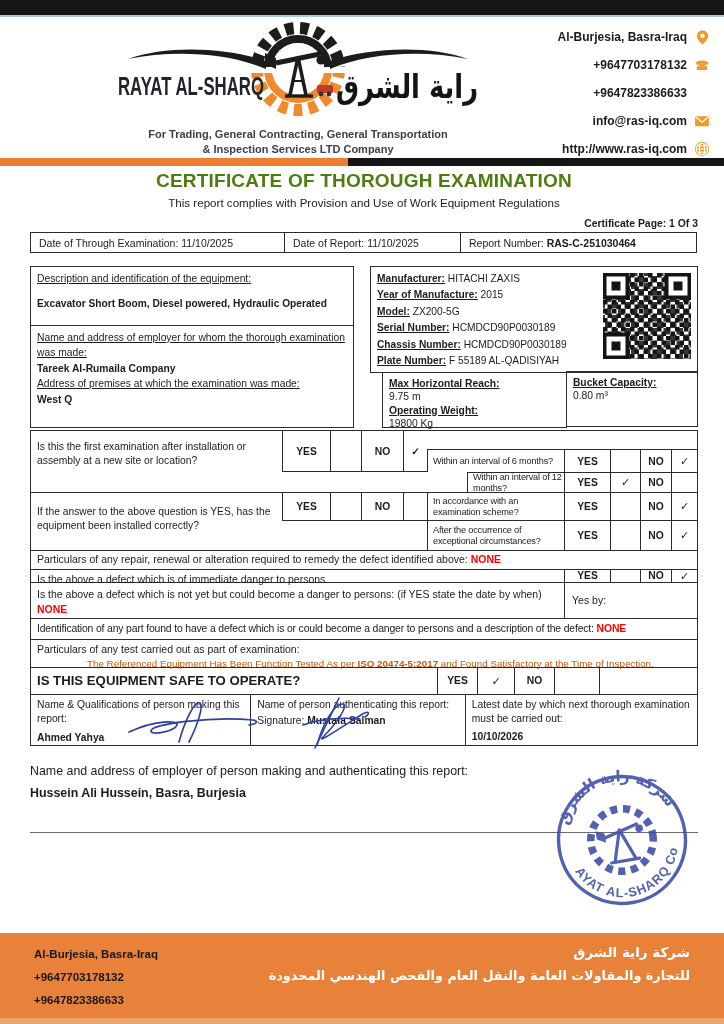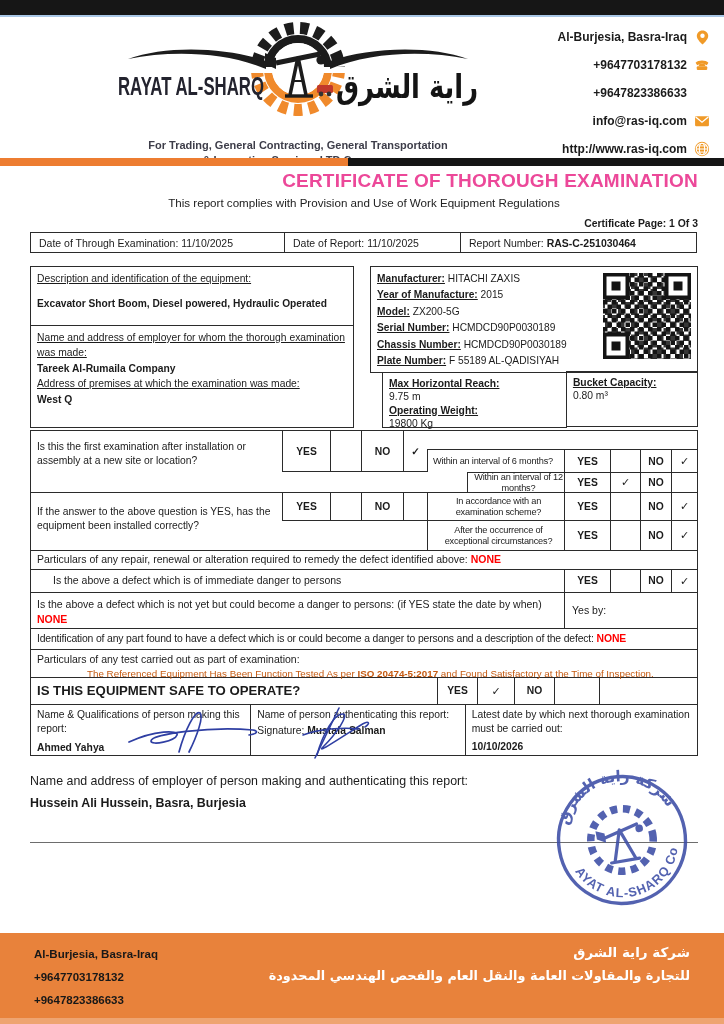--- a/index.html
+++ b/index.html
@@ -4,32 +4,32 @@
 <style>
   html,body{margin:0;padding:0;background:#888;}
   .page{position:relative;width:724px;height:1024px;background:#fff;margin:0 auto;overflow:hidden;
         font-family:"Liberation Sans",sans-serif;color:#1b1b1b;}
   .ar{font-family:"DejaVu Sans",sans-serif;}
   
   .topbar{position:absolute;left:0;top:0;width:724px;height:15px;background:#161616;border-bottom:2px solid #a9c7e6;}
   
   .header{position:absolute;left:0;top:17px;width:724px;height:141px;background:#fff;}
   .logo-block{position:absolute;left:108px;top:2px;width:380px;text-align:center;}
-  .tagline{margin-top:13px;font-size:11px;font-weight:bold;color:#3d3d49;line-height:1.35;}
+  .tagline{margin-top:2px;font-size:11px;font-weight:bold;color:#3d3d49;line-height:1.35;}
   .contacts{position:absolute;right:14px;top:6px;}
   .crow{display:flex;align-items:center;justify-content:flex-end;gap:7px;height:28px;
         font-size:12px;font-weight:bold;color:#1b1b1b;}
   .cicon{width:16px;height:16px;flex:0 0 16px;display:flex;align-items:center;justify-content:center;}
   
   .divider{position:absolute;left:0;top:158px;width:724px;height:8px;display:flex;}
   .div-orange{width:348px;height:8px;background:#ED7D31;}
   .div-black{flex:1;height:8px;background:#151515;}
   
   .content{position:absolute;left:30px;top:166px;width:668px;}
-  .title{margin:4px 0 0 0;text-align:right;font-size:19px;font-weight:bold;letter-spacing:.2px;color:#ec4899;}
+  .title{margin:4px 0 0 0;text-align:center;font-size:19px;font-weight:bold;letter-spacing:.2px;color:#4d7c0f;}
   .subtitle{margin-top:4px;text-align:center;font-size:11.6px;color:#222;}
   .certpage{margin-top:9px;text-align:right;font-size:10.4px;font-weight:bold;}
   
   .drow{display:flex;margin-top:3px;}
   .dcell{border:1px solid #2b2b2b;height:21px;box-sizing:border-box;display:flex;align-items:center;
          padding:0 8px;font-size:10.5px;white-space:nowrap;}
   .dcell+.dcell{margin-left:-1px;}
   
   .equip{display:flex;gap:16px;margin-top:13px;}
   .ecol{display:flex;flex-direction:column;}
@@ -45,21 +45,21 @@
       box-sizing:border-box;margin-top:2px;}
   .qa>div{box-sizing:border-box;}
   .bl{border-left:1px solid #2b2b2b;}
   .bt{border-top:1px solid #2b2b2b;}
   .qa-q{display:flex;align-items:stretch;}
   .qa-qtext{flex:1;padding:6px 2px 0 6px;font-size:10.3px;line-height:1.35;}
   .boxgrp{display:flex;align-self:flex-start;}
   .boxgrp>div{box-sizing:border-box;border-left:1px solid #2b2b2b;border-bottom:1px solid #2b2b2b;
         display:flex;align-items:center;justify-content:center;font-weight:bold;font-size:10.3px;background:#fff;}
   .qa-head{grid-column:2/7;display:flex;align-items:center;padding-left:6px;font-weight:bold;font-size:10.8px;}
-  .qa-sub{display:flex;align-items:center;padding-left:5px;font-size:9.2px;letter-spacing:-.2px;line-height:1.15;text-align:center;}
+  .qa-sub{display:flex;align-items:center;padding-left:5px;font-size:9.2px;letter-spacing:-.2px;line-height:1.15;}
   .qa-yn{display:flex;align-items:center;justify-content:center;font-weight:bold;font-size:10.3px;}
   .qa-ck{display:flex;align-items:center;justify-content:center;font-size:11px;}
   
   .frow{border:1px solid #2b2b2b;margin-top:-1px;width:668px;box-sizing:border-box;
         font-size:10.5px;line-height:1.3;}
   .pad{padding:3px 6px;display:flex;align-items:center;}
   .frow-flex{display:flex;align-items:stretch;}
   .ftext{flex:1;padding:3px 6px;display:flex;align-items:center;flex-wrap:wrap;}
   .mc{border-left:1px solid #2b2b2b;display:flex;align-items:center;justify-content:center;
       font-weight:bold;font-size:10.3px;box-sizing:border-box;}
@@ -323,21 +323,21 @@
       <div class="qa-yn bl bt" style="grid-column:3;grid-row:5;">YES</div>
       <div class="qa-ck bl bt" style="grid-column:4;grid-row:5;"></div>
       <div class="qa-yn bl bt" style="grid-column:5;grid-row:5;">NO</div>
       <div class="qa-ck bl bt" style="grid-column:6;grid-row:5;">✓</div>
     </div>
 
     <div class="frow pad" style="height:20px;">
       <span>Particulars of any repair, renewal or alteration required to remedy the defect identified above:</span>&nbsp;<span class="red">NONE</span>
     </div>
 
-    <div class="frow frow-flex" style="height:24px;padding-left:16px;">
+    <div class="frow frow-flex" style="height:14px;">
       <div class="ftext">Is the above a defect which is of immediate danger to persons</div>
       <div class="mc" style="width:46px;">YES</div>
       <div class="mc mck" style="width:30px;"></div>
       <div class="mc" style="width:31px;">NO</div>
       <div class="mc mck" style="width:26px;">✓</div>
     </div>
 
     <div class="frow frow-flex" style="height:37px;">
       <div class="ftext" style="display:block;padding-top:4px;line-height:1.45;">
         <span>Is the above a defect which is not yet but could become a danger to persons: (if YES state the date by when)</span> <span class="red">NONE</span>

